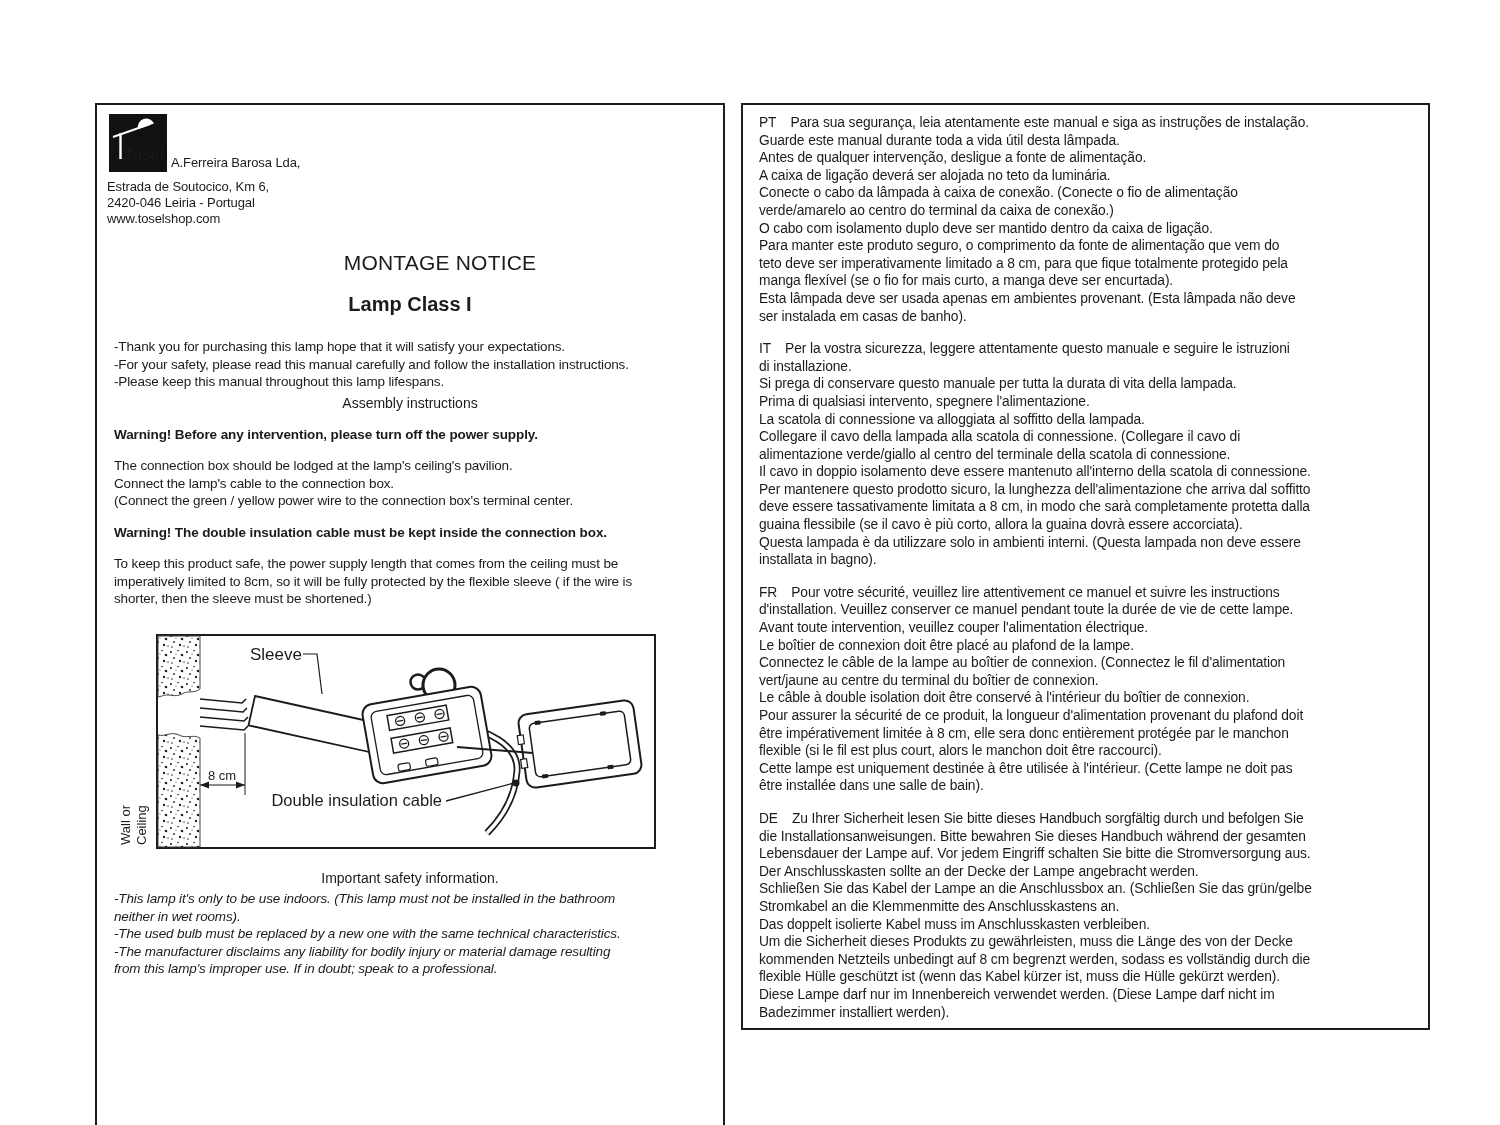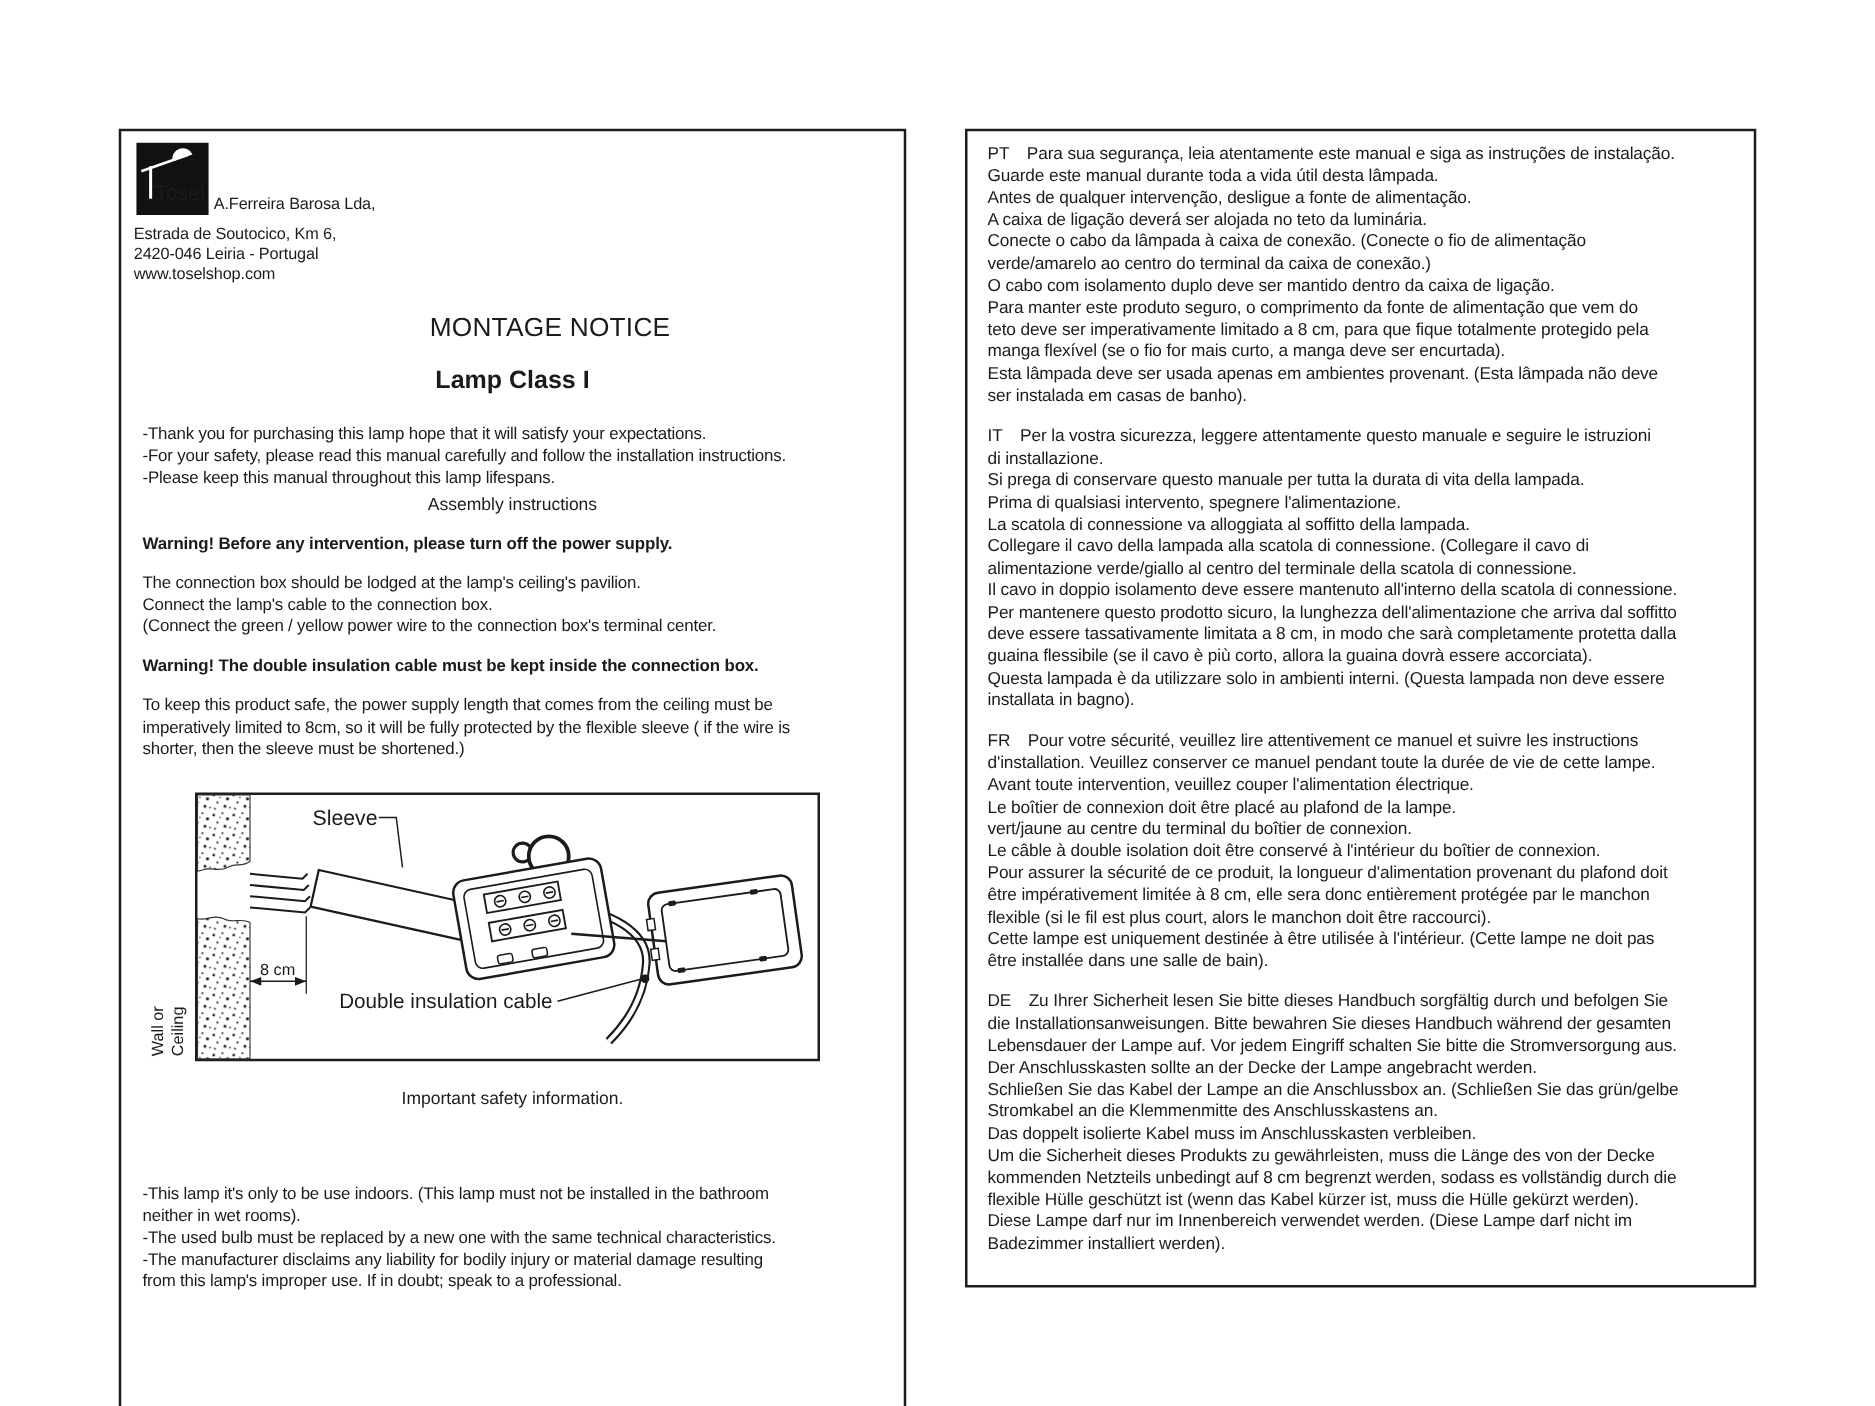--- a/index.html
+++ b/index.html
@@ -7,21 +7,21 @@
     width:1500px;height:1125px;position:relative;
     background:#ffffff;
     font-family:"Liberation Sans", sans-serif;
     color:#1b1b1b;
     overflow:hidden;
   }
   .panel{
     position:absolute;background:#fff;border:2px solid #1d1d1d;box-sizing:border-box;
   }
   #left-panel{left:95px;top:103px;width:630px;height:1080px;}
-  #right-panel{left:772px;top:103px;width:633px;height:927px;padding:9px 16px;overflow:hidden;}
+  #right-panel{left:741px;top:103px;width:689px;height:927px;padding:9px 16px;overflow:hidden;}
   .abs{position:absolute;}
   .tline{white-space:pre;font-size:13.5px;line-height:17.5px;letter-spacing:-0.15px;}
   #right-panel .tline{font-size:13.8px;line-height:17.6px;letter-spacing:-0.1px;}
   .lang-section{margin-bottom:15px;}
   .lang-code{display:inline-block;margin-right:14px;}
   .center{text-align:center;width:100%;}
   .h-big{font-size:21px;letter-spacing:0.2px;padding-left:30px;}
   .h-mid{font-size:14px;}
   .h-sub{font-size:20px;font-weight:bold;}
   .warn{font-size:13.5px;font-weight:bold;letter-spacing:-0.1px;white-space:pre;}
@@ -164,21 +164,21 @@
       <circle cx="411" cy="150" r="3.5" fill="#1b1b1b"></circle>
       <line x1="341" y1="168" x2="409" y2="150" stroke="#1b1b1b" stroke-width="1.3"></line>
       <text x="337" y="173" font-size="16.5" text-anchor="end">Double insulation cable</text>
 
       <text transform="translate(25,212) rotate(-90)" font-size="13">Wall or</text>
       <text transform="translate(41,212) rotate(-90)" font-size="13">Ceiling</text>
     </svg>
   </div>
 
   <div class="abs center h-mid" style="top:765px;left:0;">Important safety information.</div>
-  <div class="abs" style="left:17px;top:841px;">
+  <div class="abs" style="left:17px;top:785px;font-style:italic;">
       <div class="tline">-This lamp it's only to be use indoors. (This lamp must not be installed in the bathroom</div>
       <div class="tline">neither in wet rooms).</div>
       <div class="tline">-The used bulb must be replaced by a new one with the same technical characteristics.</div>
       <div class="tline">-The manufacturer disclaims any liability for bodily injury or material damage resulting</div>
       <div class="tline">from this lamp's improper use. If in doubt; speak to a professional.</div>
     </div>
 </div>
 
 <div class="panel" id="right-panel">
   <div>
@@ -209,20 +209,21 @@
         <div class="tline">deve essere tassativamente limitata a 8 cm, in modo che sarà completamente protetta dalla</div>
         <div class="tline">guaina flessibile (se il cavo è più corto, allora la guaina dovrà essere accorciata).</div>
         <div class="tline">Questa lampada è da utilizzare solo in ambienti interni. (Questa lampada non deve essere</div>
         <div class="tline">installata in bagno).</div>
       </div>
       <div class="lang-section">
         <div class="tline"><span class="lang-code">FR</span><span>Pour votre sécurité, veuillez lire attentivement ce manuel et suivre les instructions</span></div>
         <div class="tline">d'installation. Veuillez conserver ce manuel pendant toute la durée de vie de cette lampe.</div>
         <div class="tline">Avant toute intervention, veuillez couper l'alimentation électrique.</div>
         <div class="tline">Le boîtier de connexion doit être placé au plafond de la lampe.</div>
+        <div class="tline">Connectez le câble de la lampe au boîtier de connexion. (Connectez le fil d'alimentation</div>
         <div class="tline">vert/jaune au centre du terminal du boîtier de connexion.</div>
         <div class="tline">Le câble à double isolation doit être conservé à l'intérieur du boîtier de connexion.</div>
         <div class="tline">Pour assurer la sécurité de ce produit, la longueur d'alimentation provenant du plafond doit</div>
         <div class="tline">être impérativement limitée à 8 cm, elle sera donc entièrement protégée par le manchon</div>
         <div class="tline">flexible (si le fil est plus court, alors le manchon doit être raccourci).</div>
         <div class="tline">Cette lampe est uniquement destinée à être utilisée à l'intérieur. (Cette lampe ne doit pas</div>
         <div class="tline">être installée dans une salle de bain).</div>
       </div>
       <div class="lang-section">
         <div class="tline"><span class="lang-code">DE</span><span>Zu Ihrer Sicherheit lesen Sie bitte dieses Handbuch sorgfältig durch und befolgen Sie</span></div>

